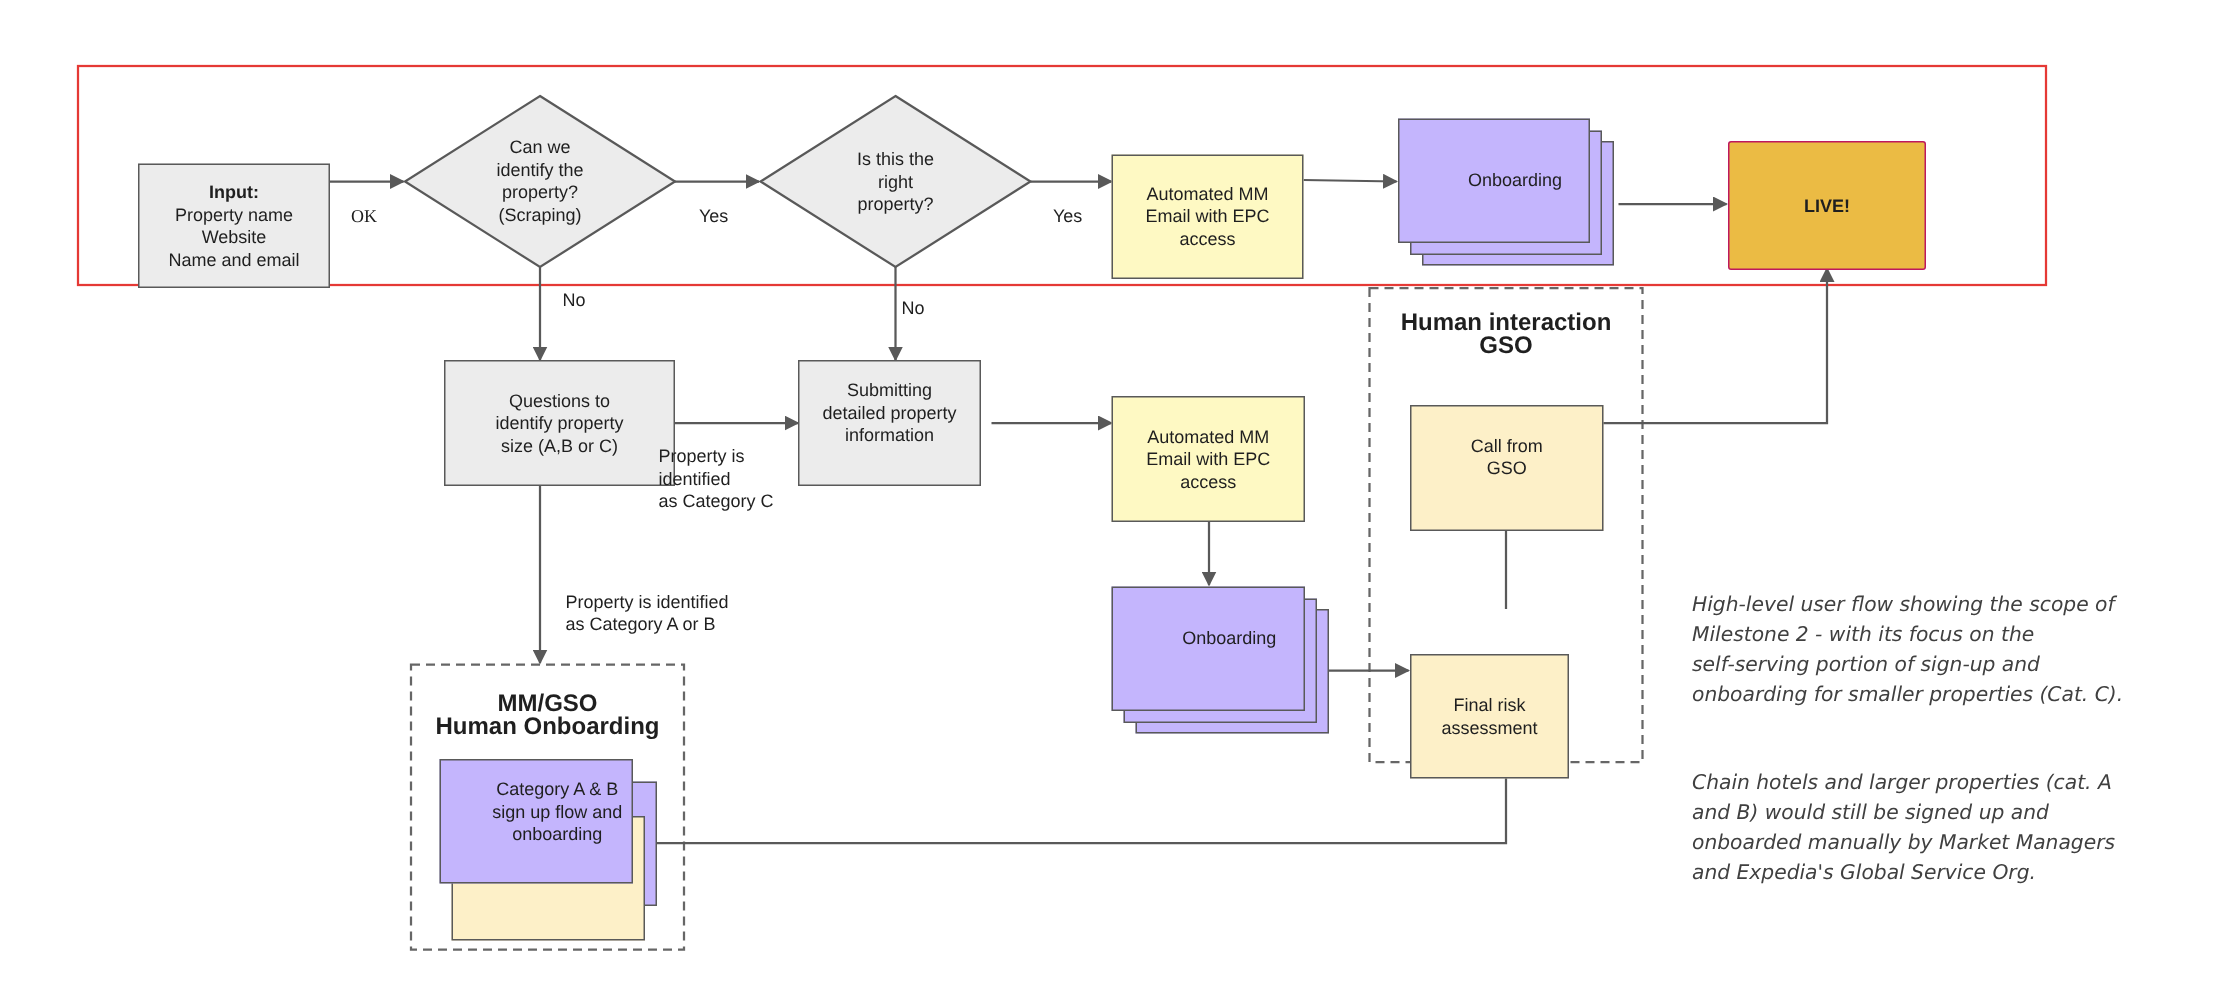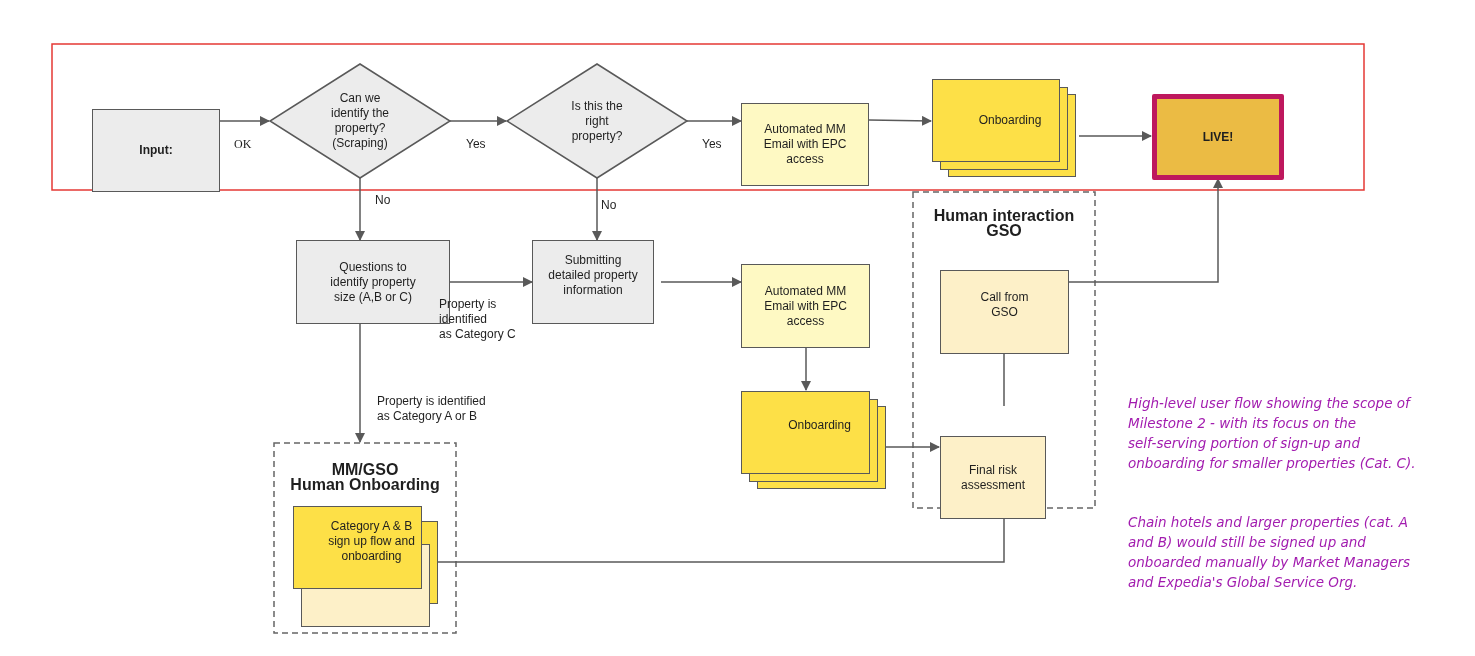--- a/index.html
+++ b/index.html
@@ -4,29 +4,29 @@
 <style>
   html, body { margin: 0; padding: 0; background: #ffffff; }
   body { width: 1475px; height: 656px; position: relative; overflow: hidden;
          font-family: "Liberation Sans", sans-serif; color: #1f1f1f; }
   #canvas { position: absolute; left: 0; top: 0; }
   .node { position: absolute; box-sizing: border-box; display: flex; align-items: center;
           justify-content: center; text-align: center; font-size: 12px; line-height: 15px;
           border: 1.5px solid #595959; white-space: pre-line; }
   .gray { background: #ececec; }
   .white { background: #fef9c3; margin-top: 24px; }
-  .blue { background: #fde047; padding-left: 28px; }
+  .blue { background: #c4b5fd; padding-left: 28px; }
   .yellow { background: #fdf0c8; margin-top: 30px; }
-  .live { background: #ebbb44; border: 5px solid #be185d; font-weight: bold; border-radius: 2px; }
+  .live { background: #ebbb44; border: 1px solid #be185d; font-weight: bold; border-radius: 2px; }
   .stack-layer { position: absolute; box-sizing: border-box; border: 1.5px solid #595959; }
   .label { position: absolute; font-size: 12px; line-height: 15px; white-space: pre-line; }
   .group-title { position: absolute; font-size: 16px; line-height: 15px; font-weight: bold;
                  text-align: center; white-space: pre-line; }
   .note { position: absolute; font-size: 14.5px; line-height: 20px; font-style: italic;
-          font-family: "DejaVu Sans", sans-serif; font-size: 13.5px; color: #a21caf; white-space: pre-line; }
+          font-family: "DejaVu Sans", sans-serif; font-size: 13.5px; color: #404040; white-space: pre-line; }
   .b { font-weight: bold; }
   .diamond-text { position: absolute; display: flex; align-items: center; justify-content: center;
                   text-align: center; font-size: 12px; line-height: 15px; white-space: pre-line; }
 </style>
 </head>
 <body>
 
 <svg id="canvas" width="1475" height="656">
   <defs>
     <marker id="arrow" markerWidth="10" markerHeight="10" refX="9" refY="5" orient="auto" markerUnits="userSpaceOnUse">
@@ -56,20 +56,23 @@
     <line x1="886" y1="447" x2="939" y2="447" marker-end="url(#arrow)"></line>
     <line x1="1004" y1="406" x2="1004" y2="325" marker-end="url(#arrow)"></line>
     <polyline points="1068,282 1218,282 1218,179" marker-end="url(#arrow)"></polyline>
     <line x1="360" y1="323" x2="360" y2="442" marker-end="url(#arrow)"></line>
     <polyline points="437,562 1004,562 1004,489" marker-end="url(#arrow)"></polyline>
   </g>
 </svg>
 
 <div class="node gray" style="left:92px;top:79px;width:128px;height:83px;flex-direction:column;margin-top:30px;">
   <span class="b">Input:</span>
+  <span>Property name
+Website
+Name and email</span>
 </div>
 
 <div class="diamond-text" style="left:300px;top:80px;width:120px;height:82px;">Can we
 identify the
 property?
 (Scraping)</div>
 <div class="diamond-text" style="left:537px;top:80px;width:120px;height:82px;">Is this the
 right
 property?</div>
 

